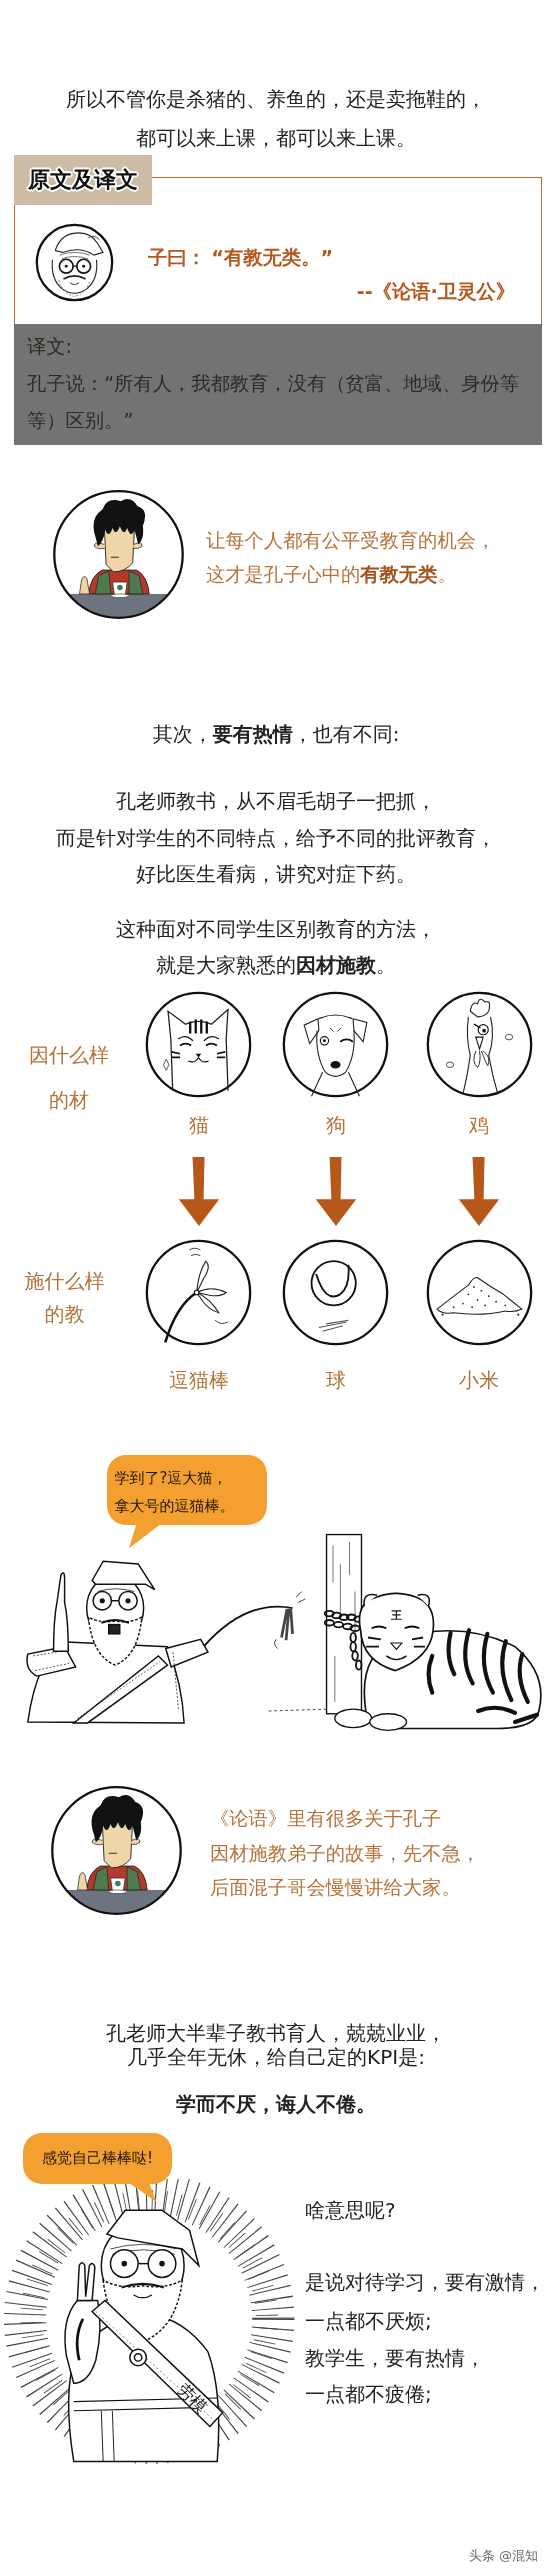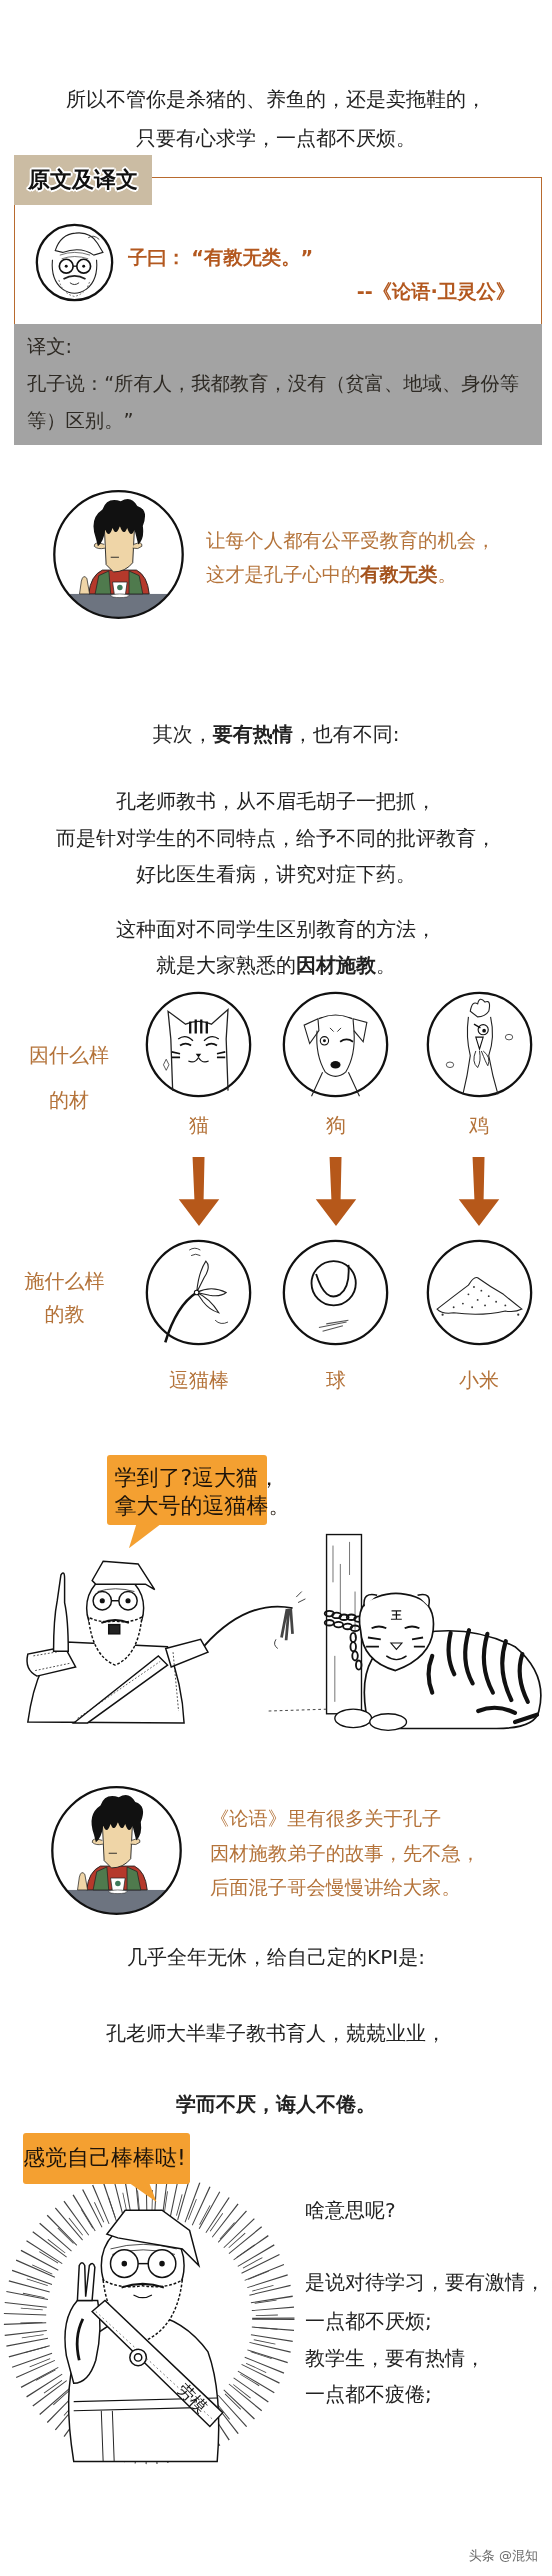--- a/index.html
+++ b/index.html
@@ -12,37 +12,37 @@
   .line { position: absolute; font-size: 20px; line-height: 28px; white-space: nowrap; color: #222; }
   .center { left: 0; width: 552px; text-align: center; margin-top: 48px; }
   b { font-weight: bold; }
   .tab {
     left: 14px; top: 155px; width: 138px; height: 50px; background: #cbbca3; z-index: 2;
     display: flex; align-items: center; justify-content: center;
     font-size: 22px; font-weight: bold; color: #111;
     text-shadow: 1.8px 0 0 #fff, -1.8px 0 0 #fff, 0 1.8px 0 #fff, 0 -1.8px 0 #fff, 1.4px 1.4px 0 #fff, -1.4px -1.4px 0 #fff, 1.4px -1.4px 0 #fff, -1.4px 1.4px 0 #fff;
   }
   .quote-box { left: 14px; top: 177px; width: 528px; height: 149px; border: 1.8px solid #b86a2e; box-sizing: border-box; background: #fff; }
-  .quote { font-size: 19.3px; font-weight: bold; color: #b3581f; line-height: 28px; white-space: nowrap; }
-  .beige { left: 14px; top: 324px; width: 528px; height: 121px; background: #a3a3a3; }
+  .quote { font-size: 19.3px; font-weight: bold; color: #b3581f; line-height: 28px; white-space: nowrap; margin-left: 20px; }
+  .beige { left: 14px; top: 324px; width: 528px; height: 121px; background: #737373; }
   .beige-line { position: absolute; left: 27px; font-size: 19.3px; line-height: 28px; color: #2e2a24; white-space: nowrap; }
   .note { position: absolute; font-size: 19.3px; line-height: 28px; color: #b4733a; white-space: nowrap; }
   .note b { color: #a4531d; }
   .row-label { position: absolute; width: 101px; text-align: center; font-size: 20px; line-height: 28px; color: #b4733a; }
   .col-label { position: absolute; width: 92px; text-align: center; font-size: 20px; line-height: 28px; color: #b4733a; }
-  .bubble { position: absolute; background: #f4a031; border-radius: 3px; color: #1e140a; font-size: 22px; line-height: 28px; white-space: nowrap; box-sizing: border-box; }
+  .bubble { position: absolute; background: #f4a031; border-radius: 19px; color: #1e140a; font-size: 15px; line-height: 28px; white-space: nowrap; box-sizing: border-box; }
   .watermark { position: absolute; right: 14px; top: 2547px; font-size: 13px; line-height: 18.4px; color: #6a6a6a; text-shadow: 0.9px 0.9px 0 #fff; }
 </style>
 </head>
 <body>
 
 <div class="page">
 
   <div class="line center" style="top:37px">所以不管你是杀猪的、养鱼的，还是卖拖鞋的，</div>
-  <div class="line center" style="top:76px">只要有心求学，一点都不厌烦。</div>
+  <div class="line center" style="top:76px">都可以来上课，都可以来上课。</div>
 
   <div class="abs quote-box"></div>
   <div class="abs tab">原文及译文</div>
 
   <svg class="abs" style="left:35px;top:223px" width="79" height="79" viewBox="0 0 86 86">
     <circle cx="43" cy="43" r="41" fill="#fff" stroke="#111" stroke-width="2.5"></circle>
     <path d="M22 30 Q28 12 44 11 Q60 9 68 22 L74 32 L64 35 Q50 25 30 32 Z" fill="#fff" stroke="#222" stroke-width="1.2"></path>
     <path d="M58 16 Q64 12 70 18" fill="none" stroke="#333" stroke-width="1"></path>
     <path d="M19 40 Q17 62 30 72 Q43 81 56 72 Q69 62 67 40" fill="none" stroke="#222" stroke-width="1.2"></path>
     <path d="M27 35 Q43 29 60 35 M29 39 Q43 34 58 39" stroke="#444" stroke-width="0.8" fill="none"></path>
@@ -304,21 +304,21 @@
       <circle cx="74" cy="107" r="3" fill="#3e7a5a"></circle>
       <ellipse cx="74" cy="116" rx="10" ry="2" fill="#fff" stroke="#222" stroke-width="0.6"></ellipse>
     </g>
     <ellipse cx="72.5" cy="71" rx="70" ry="69" fill="none" stroke="#111" stroke-width="2.5"></ellipse>
   </svg>
   <div class="note" style="left:210px;top:1805px">《论语》里有很多关于孔子</div>
   <div class="note" style="left:210px;top:1840px">因材施教弟子的故事，先不急，</div>
   <div class="note" style="left:210px;top:1874px">后面混子哥会慢慢讲给大家。</div>
 
   <div class="line center" style="top:1971px">孔老师大半辈子教书育人，兢兢业业，</div>
-  <div class="line center" style="top:1895px">几乎全年无休，给自己定的KPI是:</div>
+  <div class="line center" style="top:1995px">几乎全年无休，给自己定的KPI是:</div>
   <div class="line center" style="top:2042px;font-weight:bold">学而不厌，诲人不倦。</div>
 
   <svg class="abs" style="left:0;top:2179px" width="313" height="287" viewBox="0 2368 340 312">
     <g fill="none" stroke="#444">
       <circle cx="162" cy="2520" r="135" stroke-width="46" stroke-dasharray="1.2 9"></circle>
       <circle cx="162" cy="2520" r="128" stroke-width="24" stroke-dasharray="0.9 14" stroke-dashoffset="5"></circle>
     </g>
     <polygon points="140,2372 162,2372 170,2393" fill="#f4a031"></polygon>
     <g stroke="#111" fill="#fff" stroke-width="1.6">
       <path d="M82 2560 Q68 2600 80 2675 L236 2675 Q242 2600 226 2556 Q200 2520 160 2514 Q112 2520 82 2560 Z"></path>
@@ -338,21 +338,21 @@
       <path d="M112 2478 Q118 2530 155 2545 Q192 2530 198 2478 Q180 2488 155 2484 Q130 2488 112 2478 Z" stroke-dasharray="3 2"></path>
       <path d="M132 2486 Q155 2478 178 2486" stroke-width="2.2" fill="none"></path>
       <path d="M145 2494 Q155 2500 165 2494" stroke-width="1.2" fill="none"></path>
       <path d="M100 2512 L114 2500 L242 2622 L228 2637 Z"></path>
       <path d="M104 2512 L234 2632" stroke-width="0.6" stroke-dasharray="2 3" fill="none"></path>
       <circle cx="150" cy="2562" r="9"></circle>
       <circle cx="150" cy="2562" r="4"></circle>
     </g>
     <text x="192" y="2598" font-size="18" fill="#111" transform="rotate(45 192 2598)">劳模</text>
   </svg>
-  <div class="bubble" style="left:23px;top:2133px;width:167px;height:51px;padding-top:11px;text-align:left">感觉自己棒棒哒!</div>
+  <div class="bubble" style="left:23px;top:2133px;width:149px;height:51px;padding-top:11px;text-align:center">感觉自己棒棒哒!</div>
 
   <div class="line" style="left:305px;top:2196px">啥意思呢?</div>
   <div class="line" style="left:305px;top:2268px">是说对待学习，要有激情，</div>
   <div class="line" style="left:305px;top:2307px">一点都不厌烦;</div>
   <div class="line" style="left:305px;top:2344px">教学生，要有热情，</div>
   <div class="line" style="left:305px;top:2380px">一点都不疲倦;</div>
 
 
   <div class="watermark">头条 @混知</div>
 </div>

